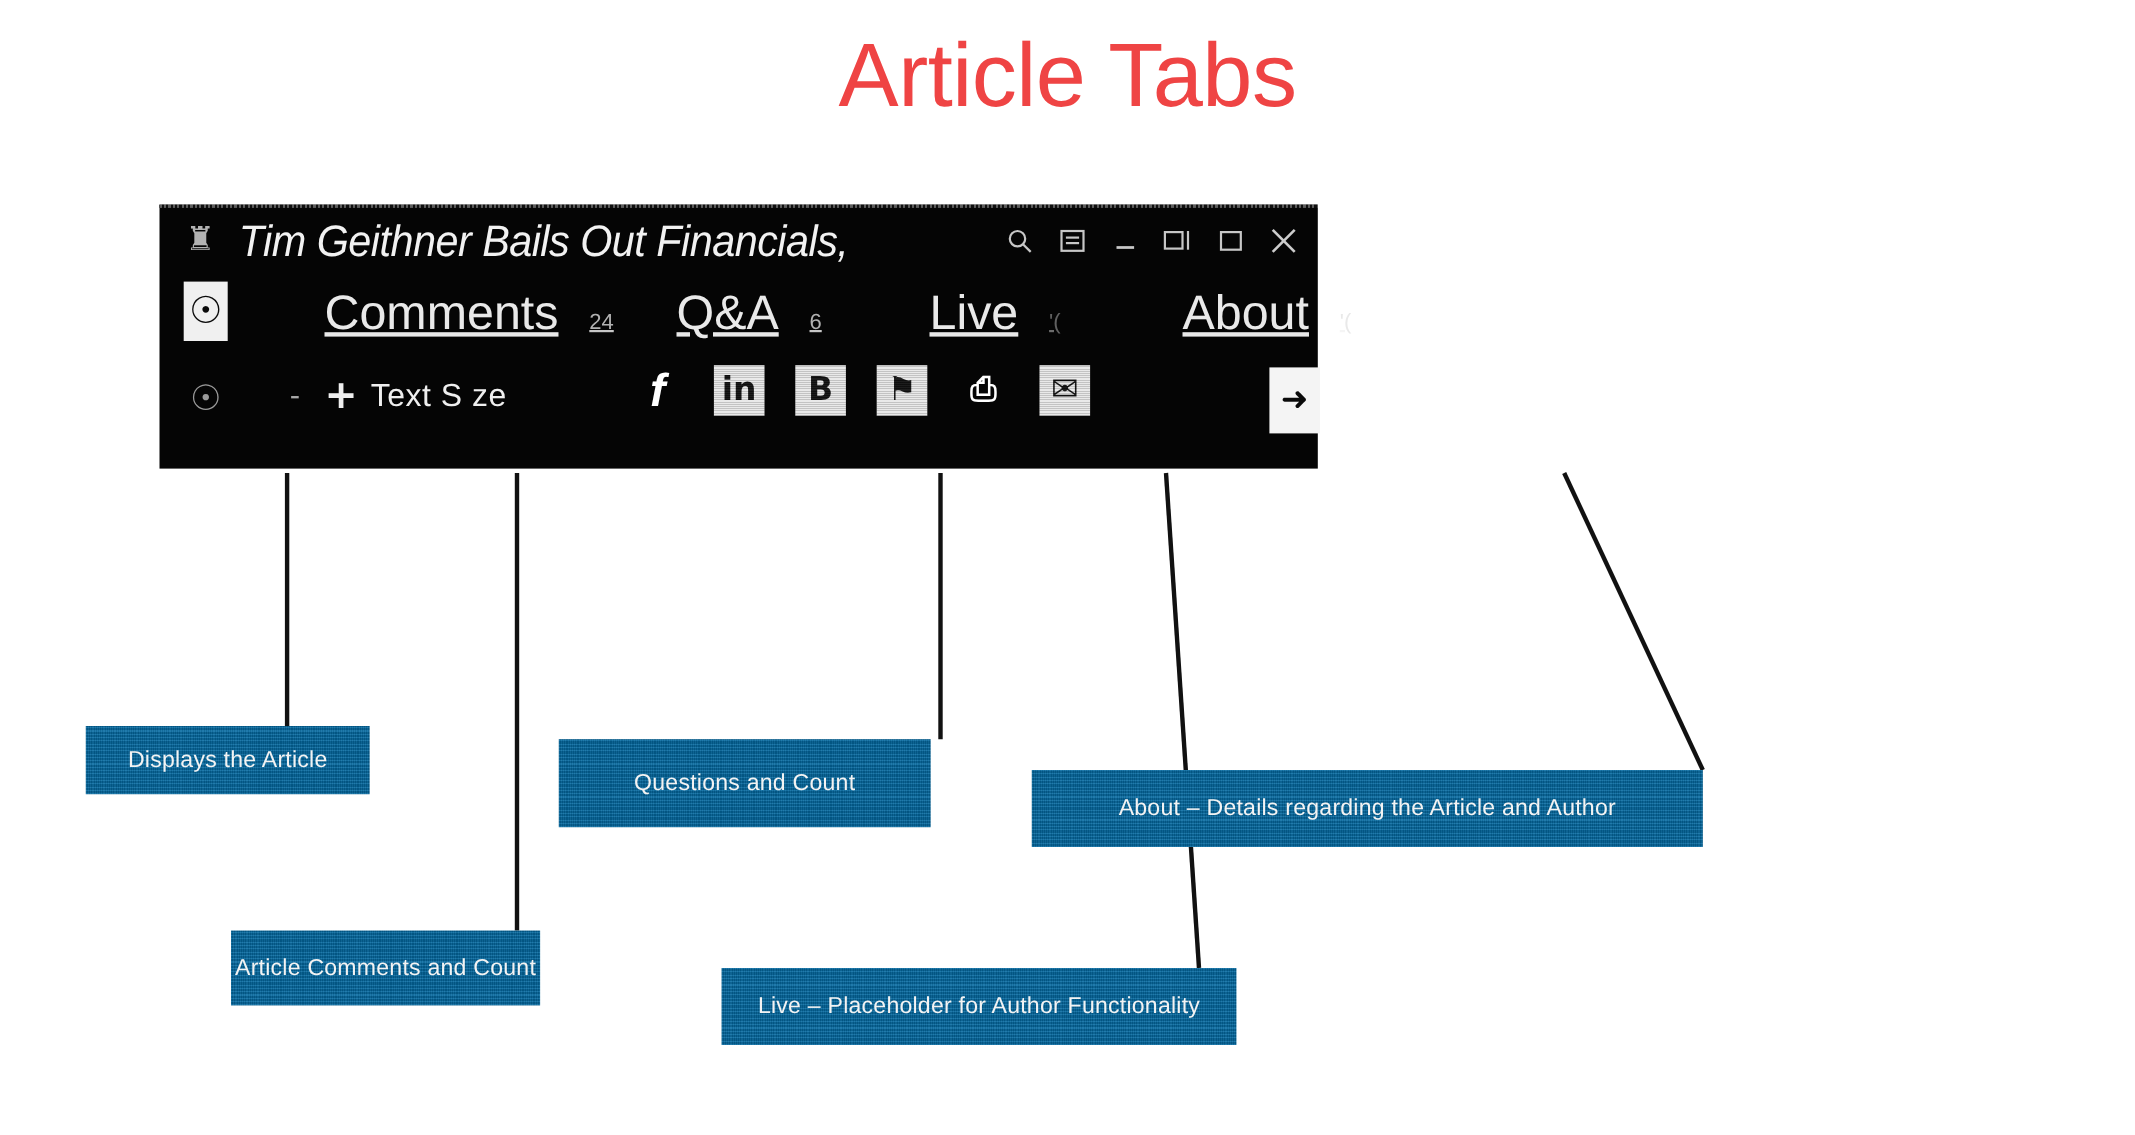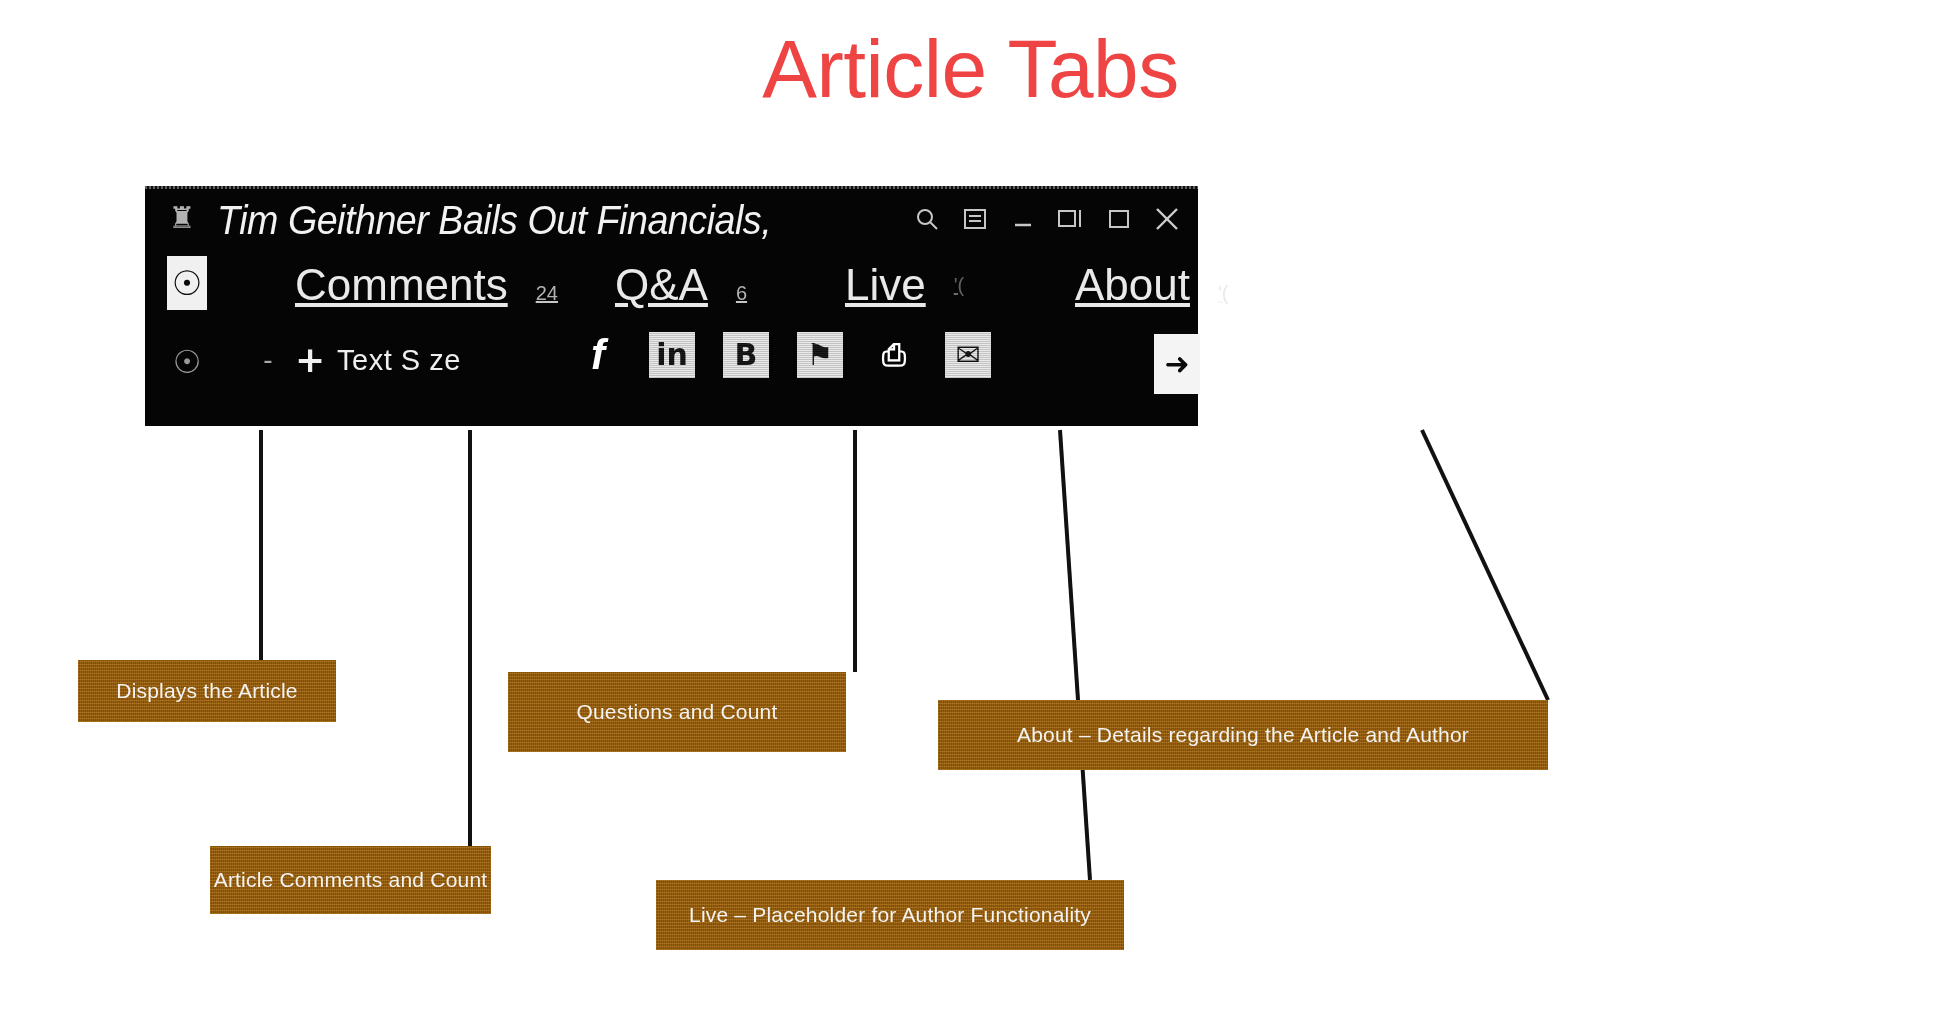--- a/index.html
+++ b/index.html
@@ -106,21 +106,21 @@
   .tab .count{
     font-size:20px;
     line-height:62px;
     margin-left:28px;
     color:#cfcfcf;
     opacity:.85;
   }
   .tab.faint .count{opacity:.45;}
   #tab-comments{left:150px;}
   #tab-qa{left:470px;}
-  #tab-live{left:700px;align-items:center;}
+  #tab-live{left:700px;}
   #tab-about{left:930px;}
 
   
   .toolbar{
     position:absolute;left:0;top:142px;width:100%;height:86px;
   }
   .font-size-icon{
     position:absolute;left:20px;top:10px;width:44px;height:48px;
     display:flex;align-items:center;justify-content:center;
     color:#9a9a9a;font-size:32px;
@@ -176,21 +176,21 @@
     display:flex;align-items:center;justify-content:center;
   }
   .next-btn .a{
     color:#0a0a0a;font-size:30px;line-height:1;font-weight:700;
     font-family:"DejaVu Sans", sans-serif;
   }
 
   
   .callout{
     position:absolute;
-    background:#a16207;
+    background:#0369a1;
     color:#f3f3f3;
     display:flex;align-items:center;justify-content:center;
     text-align:center;
     font-size:21px;
     letter-spacing:.2px;
     line-height:1.1;
     padding:0 10px;
     box-sizing:border-box;
   }
   .callout .cg{

